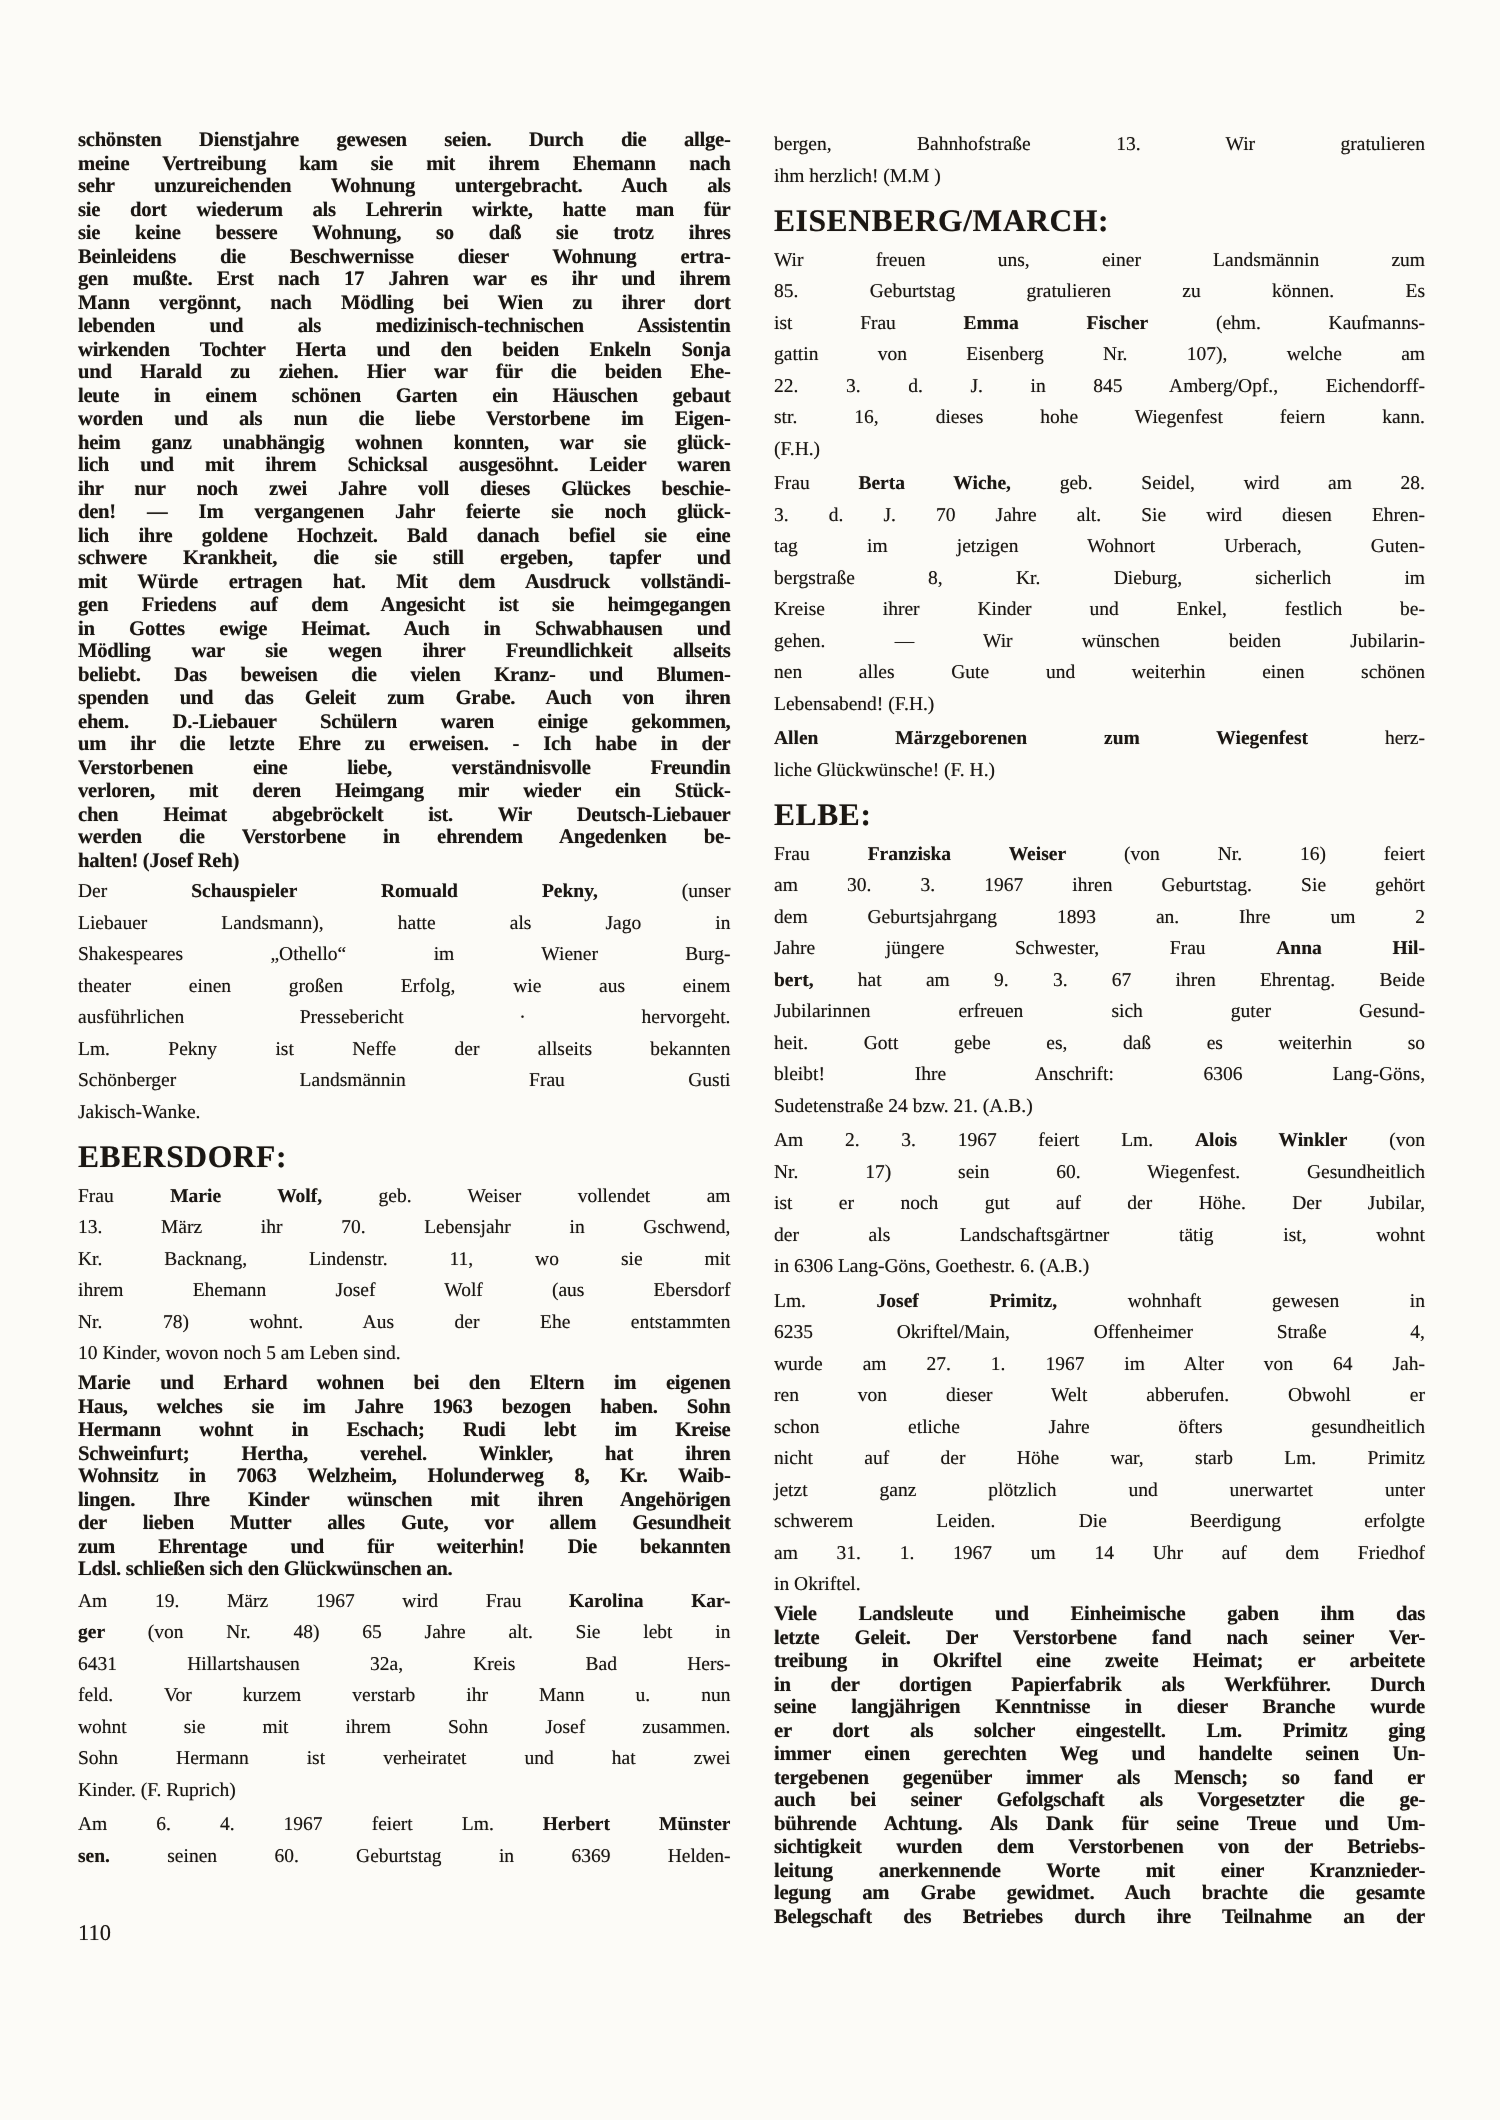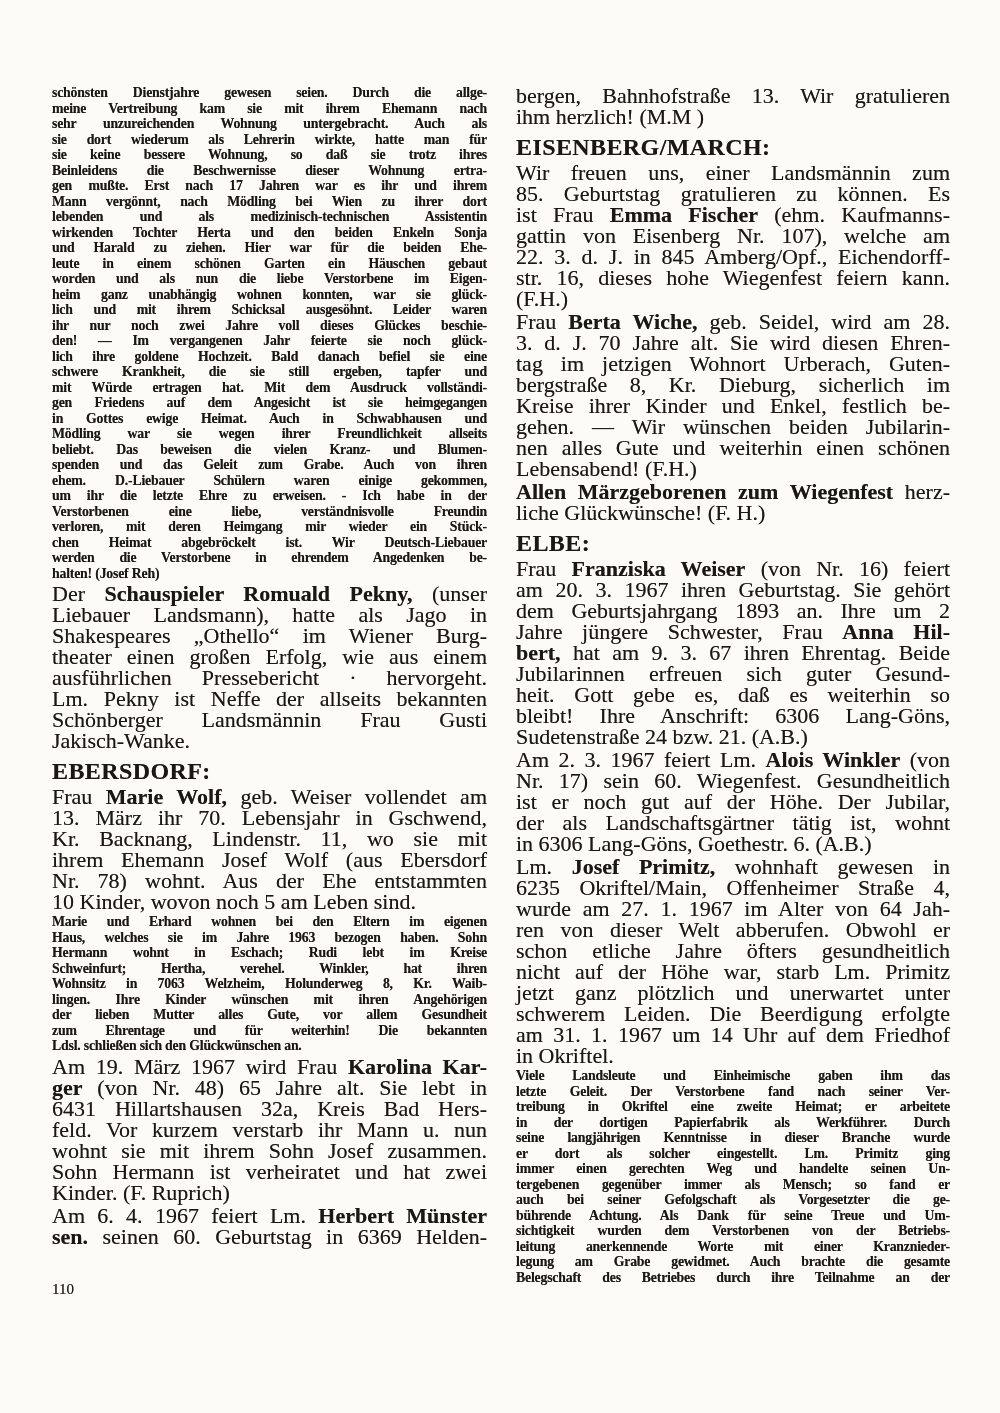--- a/index.html
+++ b/index.html
@@ -13,39 +13,39 @@
     width:1000px;height:1413px;
     background:#fcfbf7;
     color:#1b1713;
     overflow:hidden;
   }
   .col{position:absolute;top:85px;}
   .col-left{left:52px;width:435px;}
   .col-right{left:516px;width:434px;}
   .para{margin:0 0 2px 0;}
   .para.normal{
-    font-size:22px;line-height:21px;
+    font-size:13px;line-height:21px;
     font-family:"Liberation Serif", serif;
   }
   .para.small{
     font-size:13.8px;line-height:15.5px;
     font-weight:700;
     letter-spacing:-0.2px;
     font-family:"Liberation Serif", serif;
   }
   .line{
     text-align:justify;
     text-align-last:justify;
     text-justify:inter-word;
     white-space:normal;
     text-shadow:0 0 0.5px rgba(27,23,19,0.55);
   }
   .line-end{text-align-last:left;}
   .heading{
-    font-size:24px;line-height:21px;
+    font-size:21px;line-height:21px;
     font-weight:700;
     letter-spacing:0.4px;
     margin:10px 0 4px 0;
     text-shadow:0 0 0.5px rgba(27,23,19,0.55);
   }
   .page-number{
     position:absolute;
     left:52px;top:1278px;
     font-size:15px;line-height:23px;
     text-shadow:0 0 0.5px rgba(27,23,19,0.55);
@@ -160,21 +160,21 @@
         <div class="line">nen alles Gute und weiterhin einen schönen</div>
         <div class="line line-end">Lebensabend! (F.H.)</div>
       </div>
       <div class="para normal">
         <div class="line"><b>Allen Märzgeborenen zum Wiegenfest</b> herz-</div>
         <div class="line line-end">liche Glückwünsche! (F. H.)</div>
       </div>
       <div class="heading">ELBE:</div>
       <div class="para normal">
         <div class="line">Frau <b>Franziska Weiser</b> (von Nr. 16) feiert</div>
-        <div class="line">am 20. 3. 1967 ihren Geburtstag. Sie gehört</div>
+        <div class="line">am 30. 3. 1967 ihren Geburtstag. Sie gehört</div>
         <div class="line">dem Geburtsjahrgang 1893 an. Ihre um 2</div>
         <div class="line">Jahre jüngere Schwester, Frau <b>Anna Hil-</b></div>
         <div class="line"><b>bert,</b> hat am 9. 3. 67 ihren Ehrentag. Beide</div>
         <div class="line">Jubilarinnen erfreuen sich guter Gesund-</div>
         <div class="line">heit. Gott gebe es, daß es weiterhin so</div>
         <div class="line">bleibt! Ihre Anschrift: 6306 Lang-Göns,</div>
         <div class="line line-end">Sudetenstraße 24 bzw. 21. (A.B.)</div>
       </div>
       <div class="para normal">
         <div class="line">Am 2. 3. 1967 feiert Lm. <b>Alois Winkler</b> (von</div>

